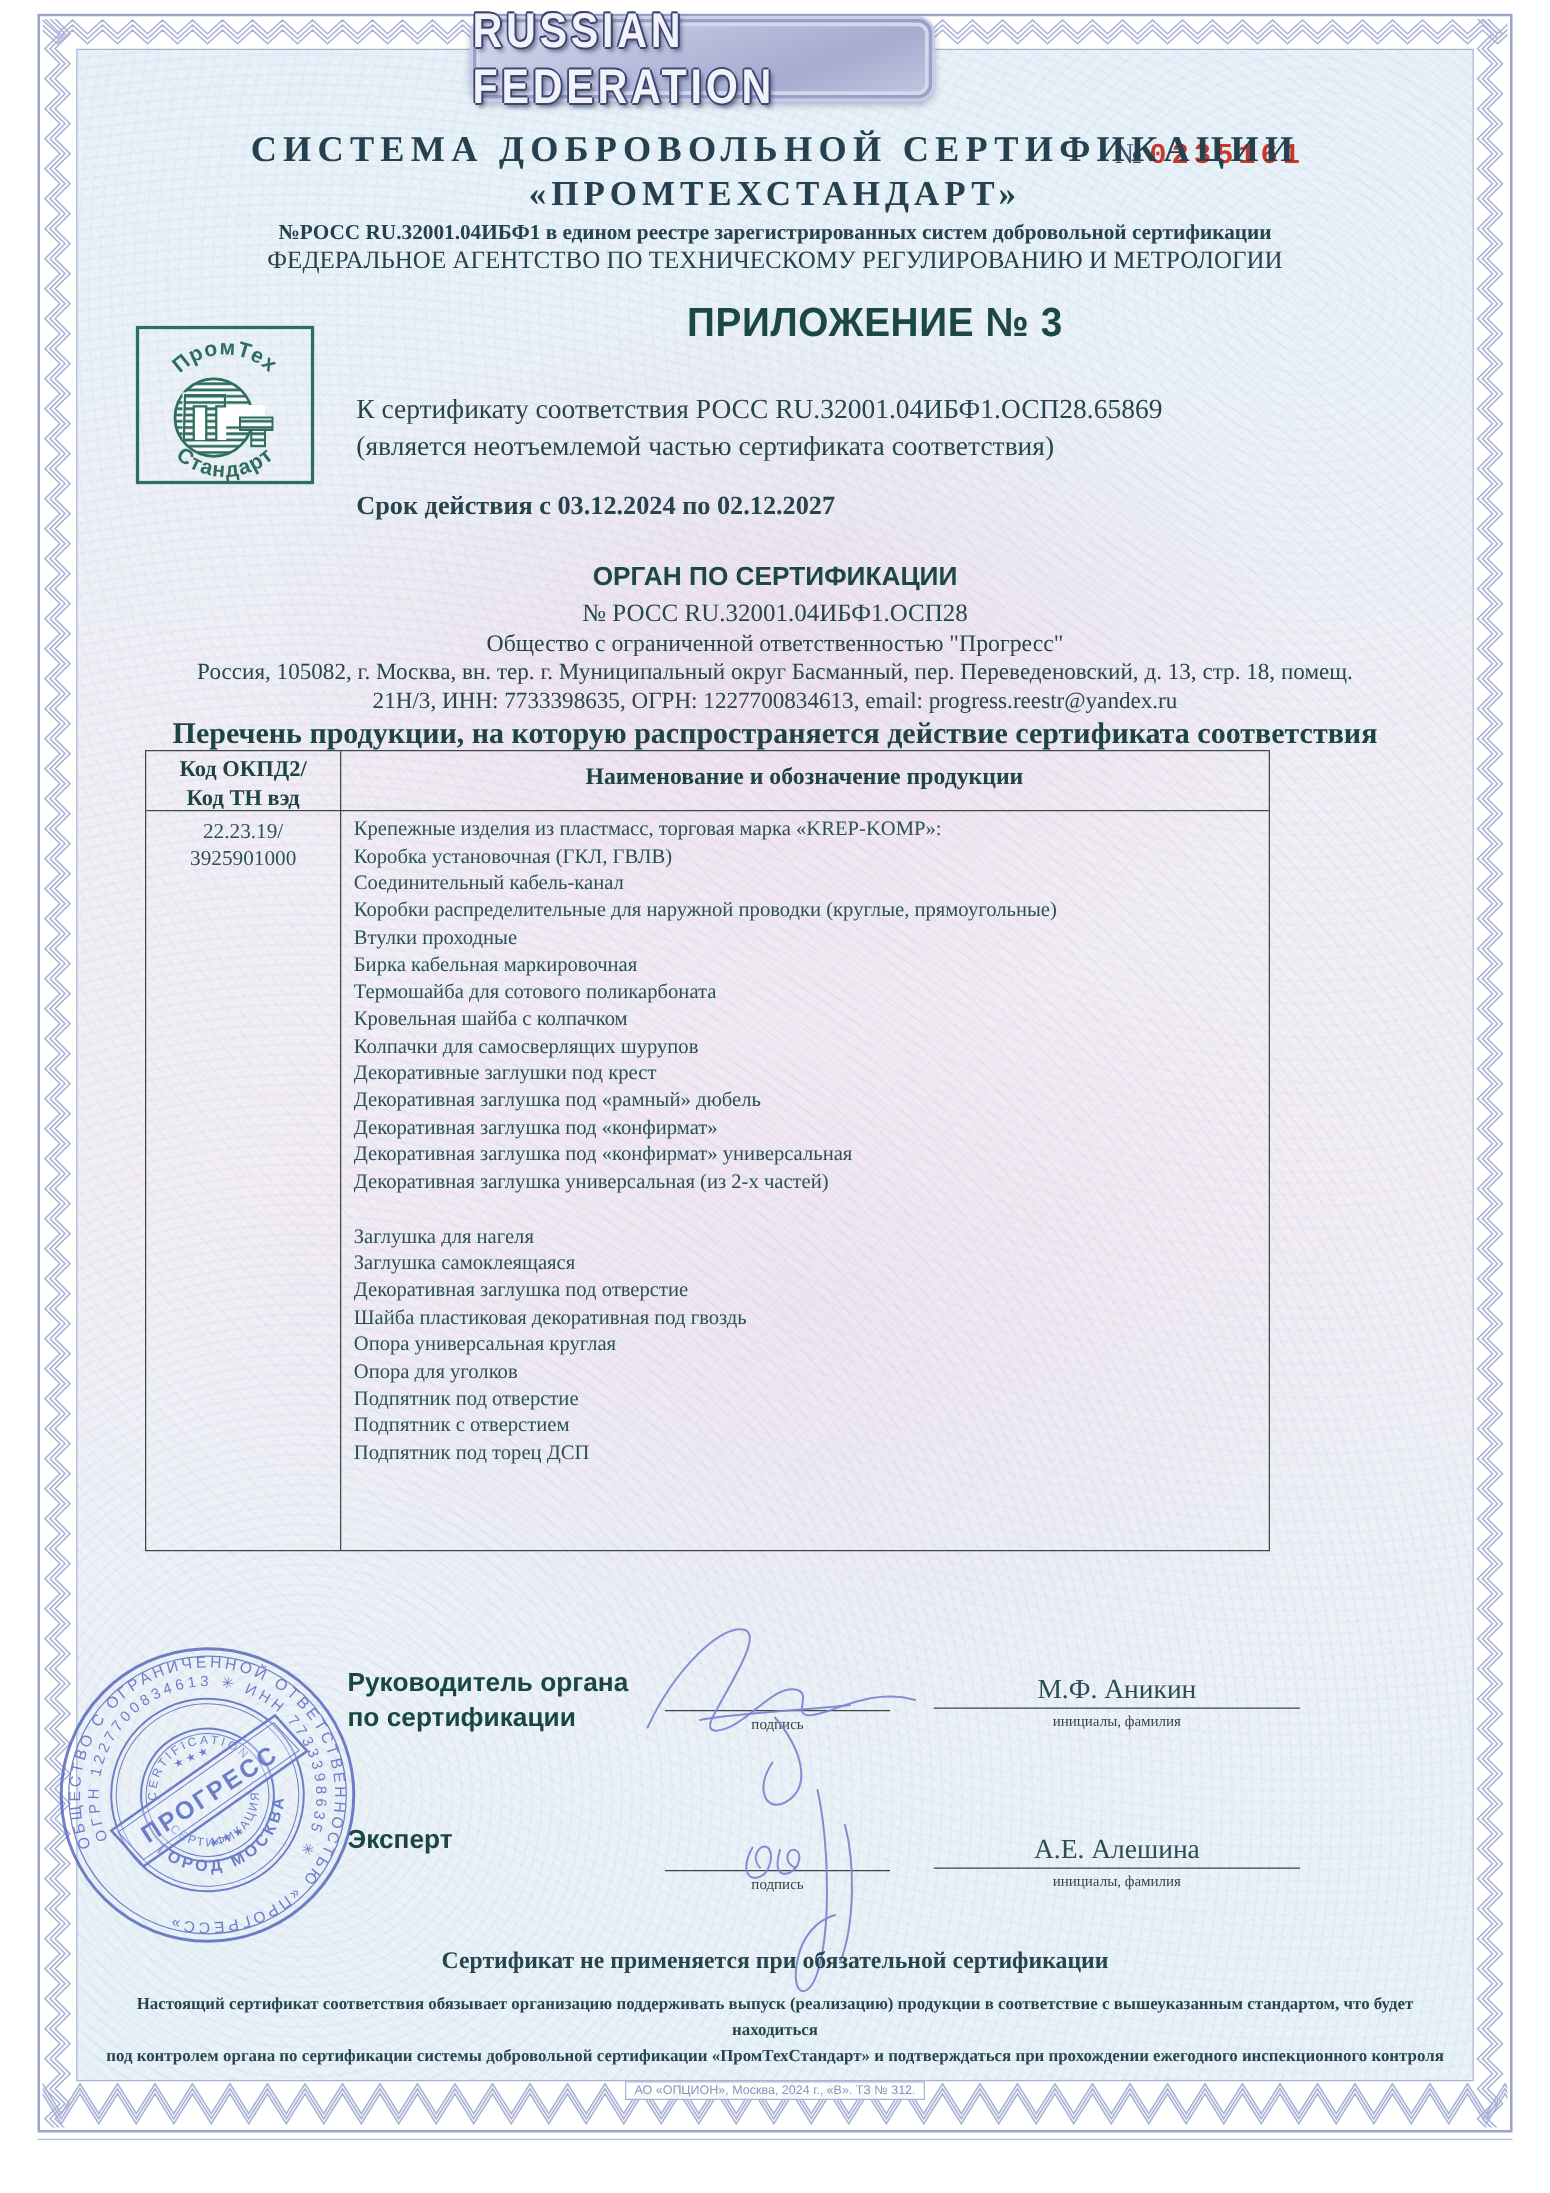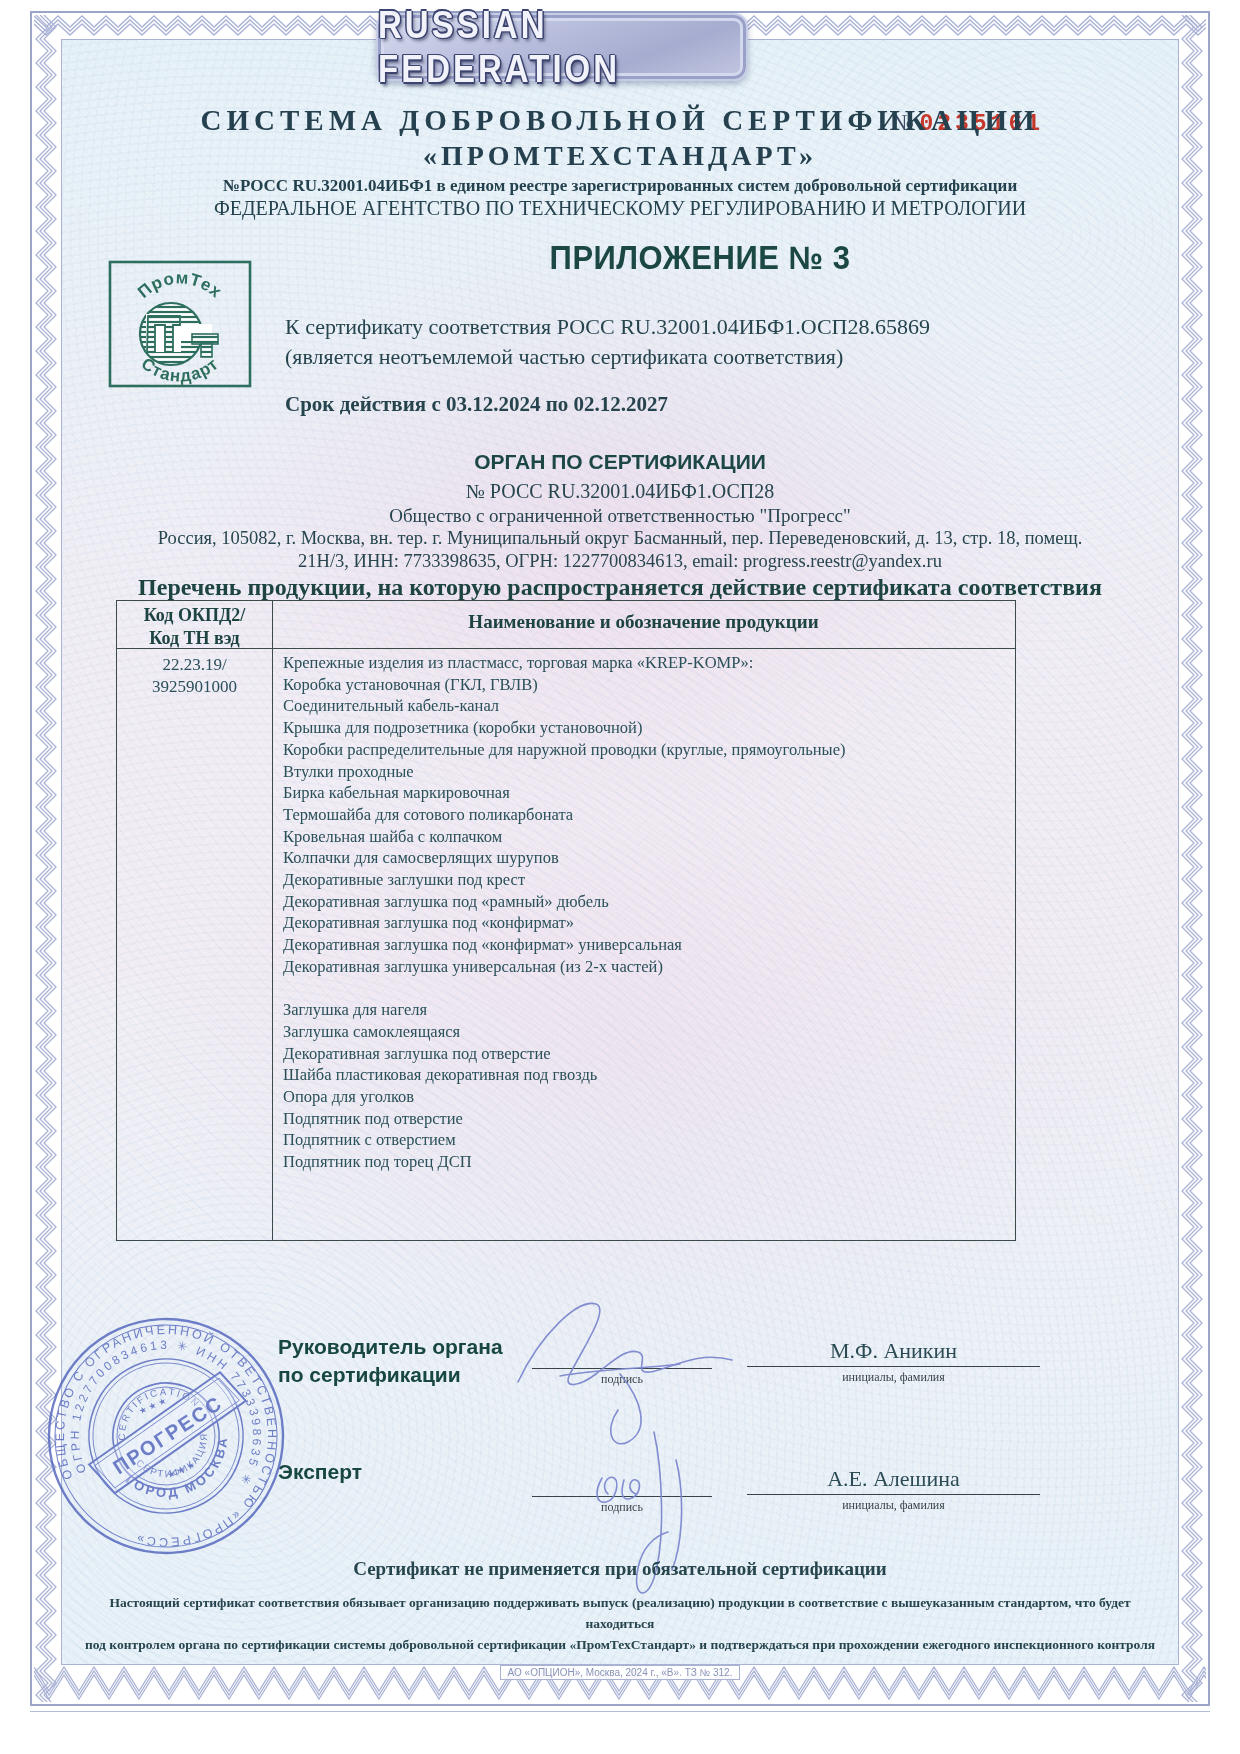--- a/index.html
+++ b/index.html
@@ -189,37 +189,37 @@
     </div>
     <div class="th2">Наименование и обозначение продукции</div>
     <div class="code-cell">
       <div>22.23.19/</div>
       <div>3925901000</div>
     </div>
     <div class="prod-cell">
         <div>Крепежные изделия из пластмасс, торговая марка «KREP-KOMP»:</div>
         <div>Коробка установочная (ГКЛ, ГВЛВ)</div>
         <div>Соединительный кабель-канал</div>
-        <div>Крышка для подрозетника (коробки установочной)</div>
         <div>Коробки распределительные для наружной проводки (круглые, прямоугольные)</div>
         <div>Втулки проходные</div>
         <div>Бирка кабельная маркировочная</div>
         <div>Термошайба для сотового поликарбоната</div>
         <div>Кровельная шайба с колпачком</div>
         <div>Колпачки для самосверлящих шурупов</div>
         <div>Декоративные заглушки под крест</div>
         <div>Декоративная заглушка под «рамный» дюбель</div>
         <div>Декоративная заглушка под «конфирмат»</div>
         <div>Декоративная заглушка под «конфирмат» универсальная</div>
         <div>Декоративная заглушка универсальная (из 2-х частей)</div>
         <div>&nbsp;</div>
         <div>Заглушка для нагеля</div>
         <div>Заглушка самоклеящаяся</div>
         <div>Декоративная заглушка под отверстие</div>
         <div>Шайба пластиковая декоративная под гвоздь</div>
+        <div>Опора универсальная круглая</div>
         <div>Опора для уголков</div>
         <div>Подпятник под отверстие</div>
         <div>Подпятник с отверстием</div>
         <div>Подпятник под торец ДСП</div>
       </div>
   </div>
 
   <div class="role1">
     <div>Руководитель органа</div>
     <div>по сертификации</div>

